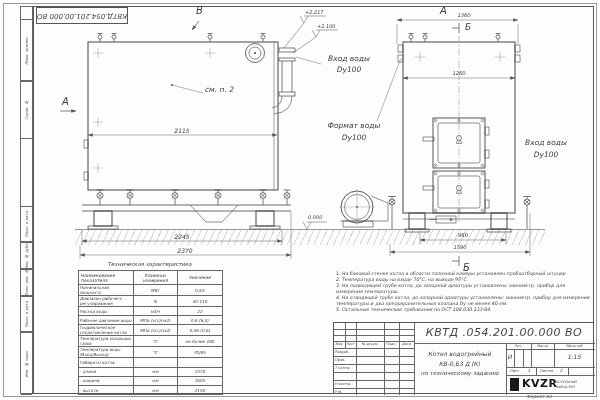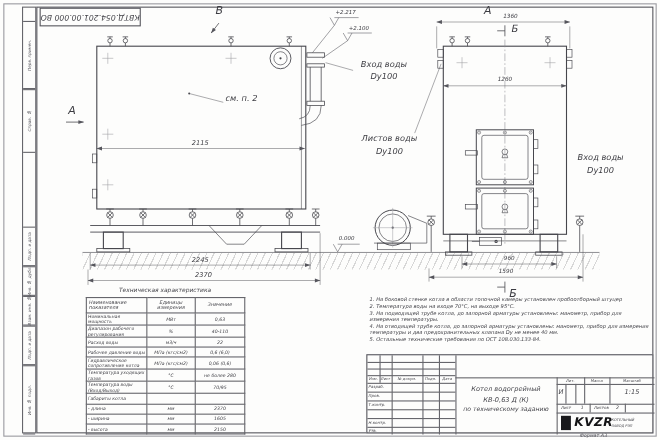--- a/index.html
+++ b/index.html
@@ -299,21 +299,21 @@
   <span class="t tc" style="left:185px;top:247.5px;font-size:6px;">2370</span>
   <span class="t" style="left:305px;top:9.5px;font-size:5px;">+2.217</span>
   <span class="t" style="left:317px;top:23.5px;font-size:5px;">+2.100</span>
   <span class="t" style="left:308px;top:215px;font-size:5px;">0.000</span>
 
   <div class="lblk" style="left:320px;top:53px;width:58px;font-size:7.5px;line-height:11px;">
     <span>Вход воды</span><br>
     <span>Dy100</span>
   </div>
   <div class="lblk" style="left:320px;top:120px;width:68px;font-size:7.5px;line-height:11.5px;">
-    <span>Листов воды</span><br>
+    <span>Формат воды</span><br>
     <span>Dy100</span>
   </div>
   <div class="lblk" style="left:514px;top:137px;width:64px;font-size:7.5px;line-height:11.5px;">
     <span>Вход воды</span><br>
     <span>Dy100</span>
   </div>
 
   <span class="t" style="left:440px;top:5px;font-size:10px;">А</span>
   <span class="t tc" style="left:464px;top:13px;font-size:5.2px;">1360</span>
   <span class="t" style="left:465px;top:23px;font-size:9px;">Б</span>
@@ -422,20 +422,21 @@
     <div class="hl" style="left:172px;top:26px;width:89px;height:.7px;"></div>
     <div class="hl" style="left:172px;top:44px;width:89px;height:.7px;"></div>
     <div class="hl" style="left:172px;top:52px;width:89px;height:.7px;"></div>
     <div class="vl" style="left:197px;top:20px;width:.7px;height:24px;"></div>
     <div class="vl" style="left:220px;top:20px;width:.7px;height:24px;"></div>
     <div class="vl" style="left:180px;top:26px;width:.7px;height:18px;"></div>
     <div class="vl" style="left:188.5px;top:26px;width:.7px;height:18px;"></div>
     <div class="vl" style="left:202px;top:44px;width:.7px;height:8px;"></div>
     <div class="vl" style="left:234px;top:44px;width:.7px;height:8px;"></div>
 
+    <span class="tbt" style="left:170px;top:3px;transform:translateX(-50%);font-size:11px;letter-spacing:.5px;">КВТД .054.201.00.000  ВО</span>
 
     <span class="tbt" style="left:5.5px;top:19px;transform:translateX(-50%);font-size:3.4px;">Изм.</span>
     <span class="tbt" style="left:16.5px;top:19px;transform:translateX(-50%);font-size:3.4px;">Лист</span>
     <span class="tbt" style="left:36px;top:19px;transform:translateX(-50%);font-size:3.4px;">№ докум.</span>
     <span class="tbt" style="left:57.5px;top:19px;transform:translateX(-50%);font-size:3.4px;">Подп.</span>
     <span class="tbt" style="left:72.5px;top:19px;transform:translateX(-50%);font-size:3.4px;">Дата</span>
 
     <span class="tbt" style="left:1px;top:26.5px;font-size:3.6px;">Разраб.</span>
     <span class="tbt" style="left:1px;top:34.5px;font-size:3.6px;">Пров.</span>
     <span class="tbt" style="left:1px;top:42.5px;font-size:3.6px;">Т.контр.</span>
@@ -451,20 +452,20 @@
     <span class="tbt" style="left:240.5px;top:20.5px;transform:translateX(-50%);font-size:3.4px;">Масштаб</span>
     <span class="tbt" style="left:176px;top:30px;transform:translateX(-50%);font-size:6px;">И</span>
     <span class="tbt" style="left:240.5px;top:30px;transform:translateX(-50%);font-size:6px;">1:15</span>
 
     <span class="tbt" style="left:176px;top:45.5px;font-size:3.6px;">Лист</span>
     <span class="tbt" style="left:194px;top:45px;font-size:4.2px;">1</span>
     <span class="tbt" style="left:206px;top:45.5px;font-size:3.6px;">Листов</span>
     <span class="tbt" style="left:226px;top:45px;font-size:4.2px;">2</span>
 
     <div class="logo-mark" style="left:176px;top:55px;width:9px;height:13px;"></div>
-    <span class="kvzr" style="left:188px;top:54px;font-size:11px;font-style:italic;">KVZR</span>
+    <span class="kvzr" style="left:188px;top:54px;font-size:11px;">KVZR</span>
     <span class="tbt" style="left:222px;top:57px;font-size:3.2px;">КОТЕЛЬНЫЙ</span>
     <span class="tbt" style="left:222px;top:62px;font-size:3.2px;">ЗАВОД РЭП</span>
   </div>
 
   <span class="fmt">Формат  А3</span>
 
 </div>
 
 </body></html>

